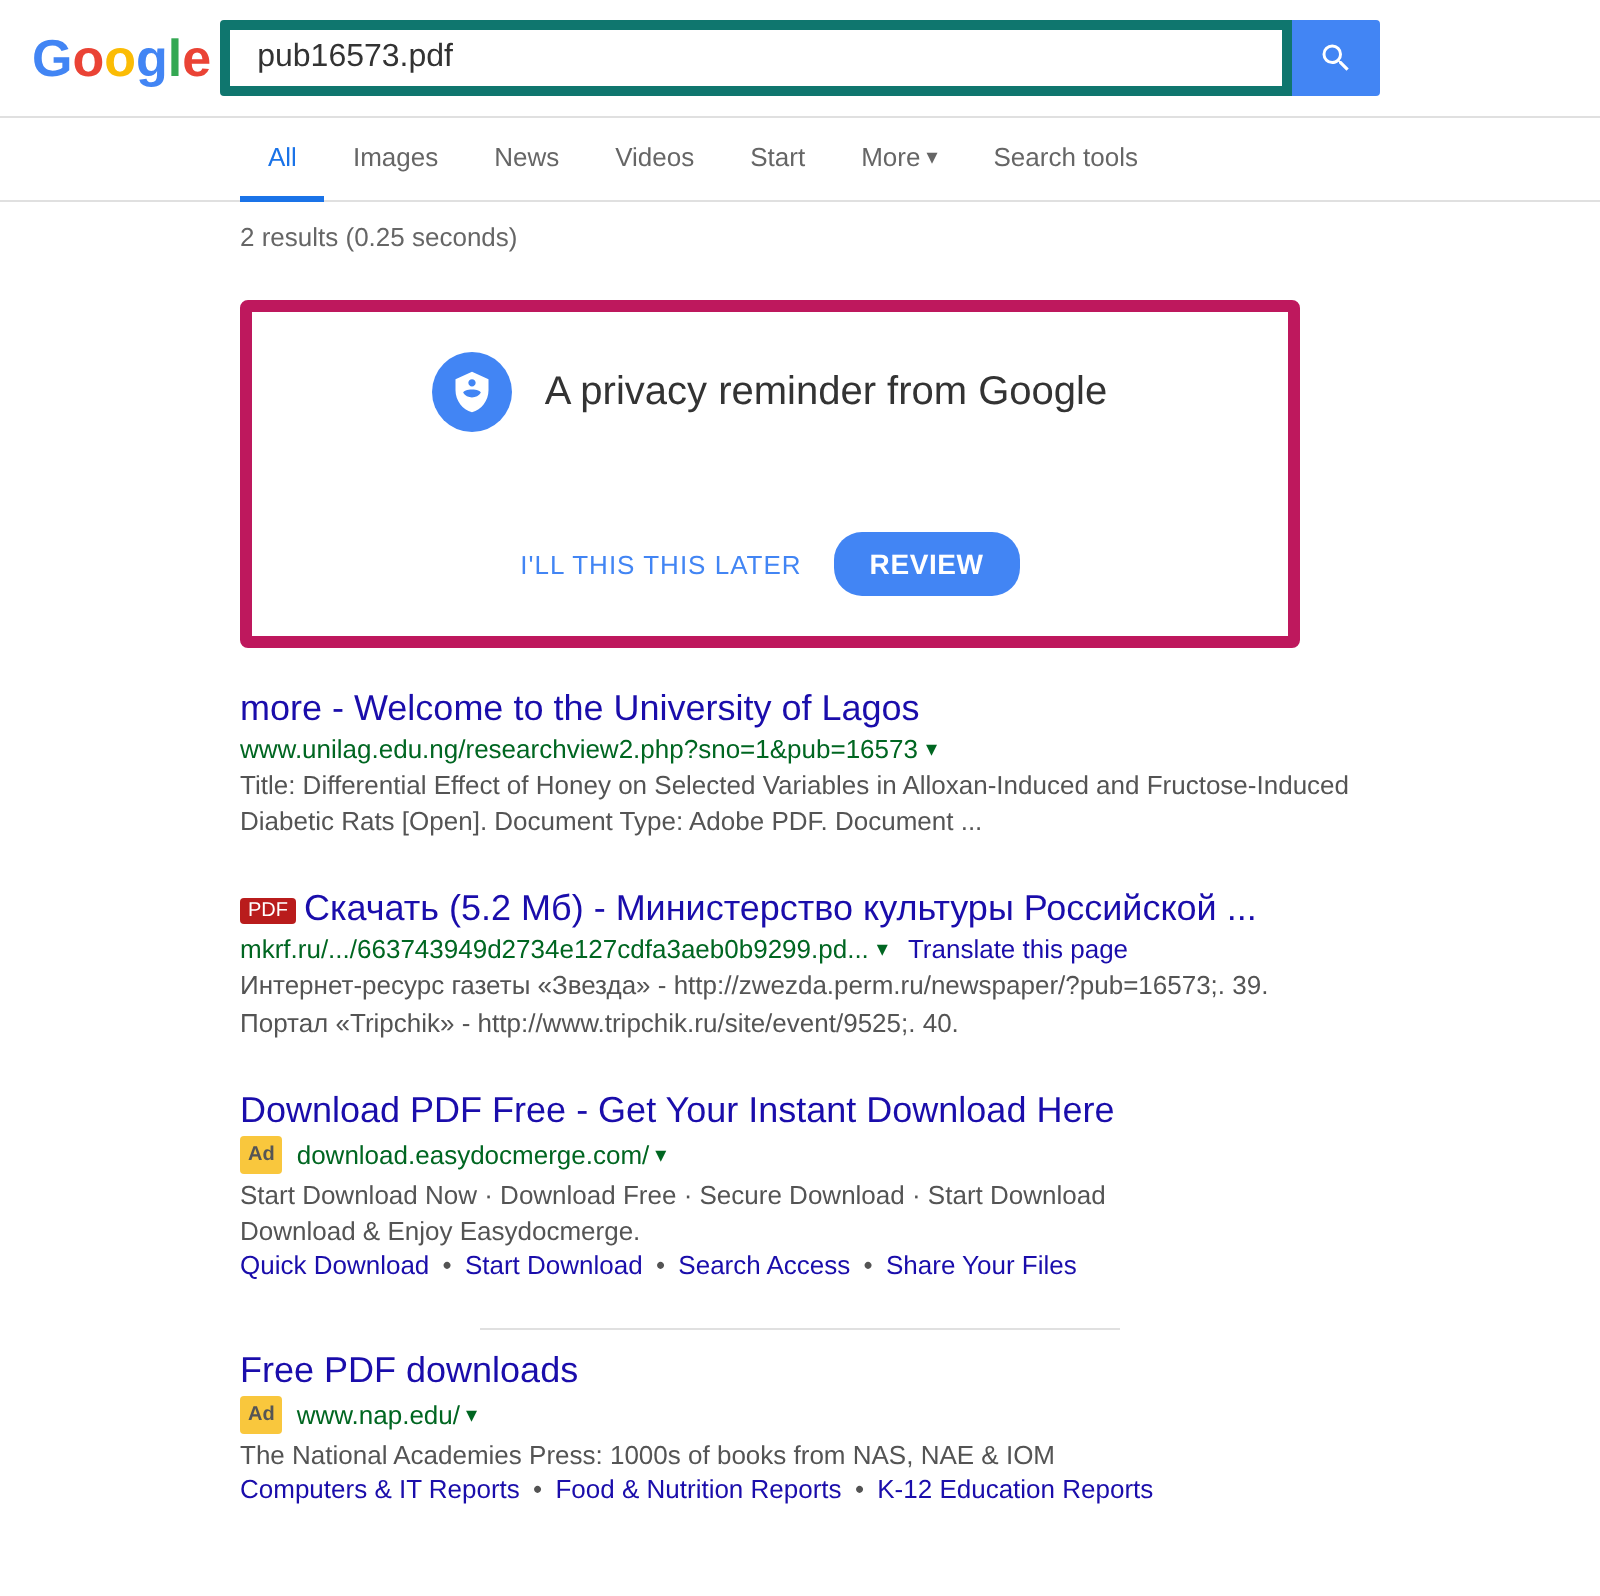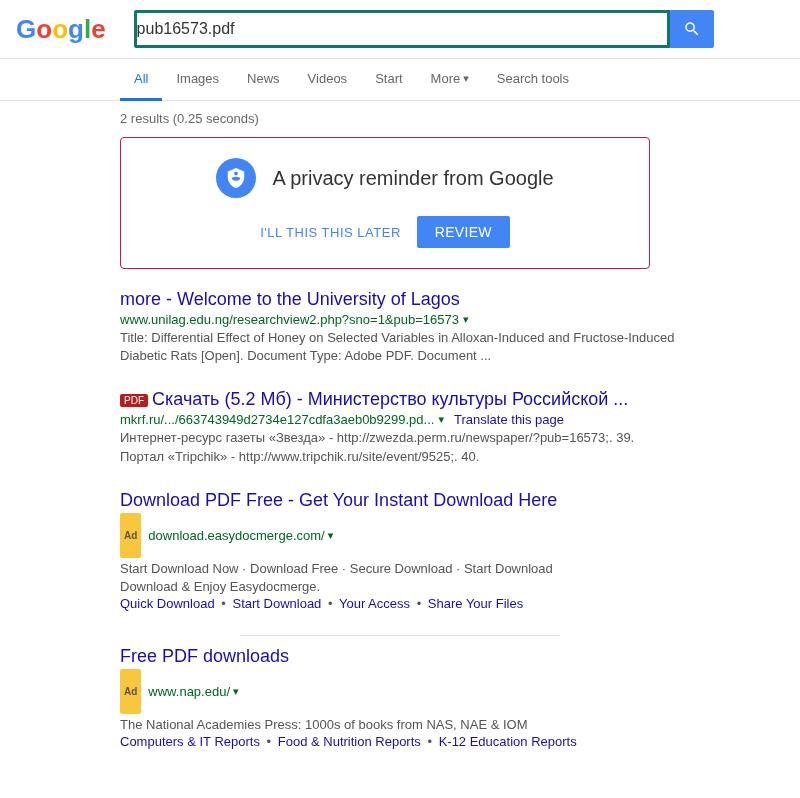--- a/index.html
+++ b/index.html
@@ -1,35 +1,35 @@
 <!DOCTYPE html>
 <html><head>
   <meta charset="utf-8">
   <style>
     * { margin: 0; padding: 0; box-sizing: border-box; }
     body { font-family: Arial, sans-serif; background: #fff; color: #333; font-size: 14px; }
 
     
     .header { display: flex; align-items: center; padding: 10px 16px; border-bottom: 1px solid #e0e0e0; }
-    .logo { display: flex; align-items: center; margin-right: 28px; cursor: pointer; }
+    .logo { display: flex; align-items: center; margin-right: 4px; cursor: pointer; }
     .logo-text { font-size: 26px; font-weight: bold; }
     .logo-g { color: #4285f4; }
     .logo-o1 { color: #ea4335; }
     .logo-o2 { color: #fbbc05; }
     .logo-g2 { color: #4285f4; }
     .logo-l { color: #34a853; }
     .logo-e { color: #ea4335; }
 
     .search-bar { display: flex; align-items: center; flex: 1; max-width: 580px; }
     .search-input-wrap { flex: 1; position: relative; }
     .search-input {
       width: 100%;
-      padding: 8px 0;
+      padding: 8px 14px;
       font-size: 16px;
-      border: 3px solid #0f766e;
+      border: 5px solid #0f766e;
       border-radius: 2px 0 0 2px;
       outline: none;
       color: #333;
       height: 38px;
     }
     .search-btn {
       background: #4285f4;
       border: 1px solid #4285f4;
       border-radius: 0 2px 2px 0;
       padding: 0 12px;
@@ -51,28 +51,29 @@
       border-bottom: 3px solid transparent;
       margin-bottom: -1px;
     }
     .nav-tab.active { color: #1a73e8; border-bottom: 3px solid #1a73e8; }
 
     
     .results-info { padding: 10px 120px 6px; font-size: 13px; color: #666; }
 
     
     .privacy-card {
-      margin: 5px 120px 20px;
-      border: 1px solid #be185d;
+      margin: 18px 120px 20px;
+      border: 6px solid #be185d;
       border-radius: 4px;
       padding: 20px 24px;
       display: flex;
       flex-direction: column;
       align-items: center;
       max-width: 530px;
+      gap: 32px;
     }
     .privacy-card-top { display: flex; align-items: center; gap: 16px; margin-bottom: 18px; }
     .privacy-icon {
       width: 40px; height: 40px;
       background: #4285f4;
       border-radius: 50%;
       display: flex; align-items: center; justify-content: center;
       flex-shrink: 0;
     }
     .privacy-icon svg { fill: white; width: 22px; height: 22px; }
@@ -87,22 +88,22 @@
       letter-spacing: 0.5px;
       font-weight: 500;
     }
     .btn-review {
       background: #4285f4;
       color: white;
       border: none;
       padding: 8px 18px;
       font-size: 14px;
       cursor: pointer;
-      border-radius: 2px;
-      font-weight: 400;
+      border-radius: 14px;
+      font-weight: 700;
       letter-spacing: 0.3px;
     }
 
     
     .results { padding: 0 120px; }
     .result-item { margin-bottom: 24px; max-width: 600px; }
 
     .result-title { font-size: 18px; color: #1a0dab; cursor: pointer; text-decoration: none; }
     .result-url-row { display: flex; align-items: center; gap: 4px; margin: 2px 0; }
     .result-url { color: #006621; font-size: 13px; }
@@ -120,21 +121,21 @@
       vertical-align: middle;
     }
     .translate-link { color: #1a0dab; font-size: 13px; margin-left: 6px; cursor: pointer; }
 
     .ad-badge {
       display: inline-block;
       background: #f9c73d;
       color: #555;
       font-size: 10px;
       font-weight: bold;
-      padding: 17px 4px;
+      padding: 4px 4px;
       border-radius: 2px;
       margin-right: 4px;
       vertical-align: middle;
     }
     .ad-url-row { display: flex; align-items: center; gap: 3px; margin: 2px 0; }
     .ad-url { color: #006621; font-size: 13px; }
     .result-links { font-size: 13px; color: #1a0dab; }
     .result-links a { color: #1a0dab; text-decoration: none; cursor: pointer; }
     .dot { color: #545454; margin: 0 3px; }
 
@@ -223,21 +224,21 @@
       <span class="ad-url">download.easydocmerge.com/</span>
       <span class="result-url-arrow">▾</span>
     </div>
     <div class="result-snippet">Start Download Now · Download Free · Secure Download · Start Download</div>
     <div class="result-snippet">Download &amp; Enjoy Easydocmerge.</div>
     <div class="result-links">
       <a>Quick Download</a>
       <span class="dot">•</span>
       <a>Start Download</a>
       <span class="dot">•</span>
-      <a>Your Access</a>
+      <a>Search Access</a>
       <span class="dot">•</span>
       <a>Share Your Files</a>
     </div>
   </div>
 
   <hr class="divider">
 
   <div class="result-item">
     <a class="result-title">Free PDF downloads</a>
     <div class="ad-url-row">

